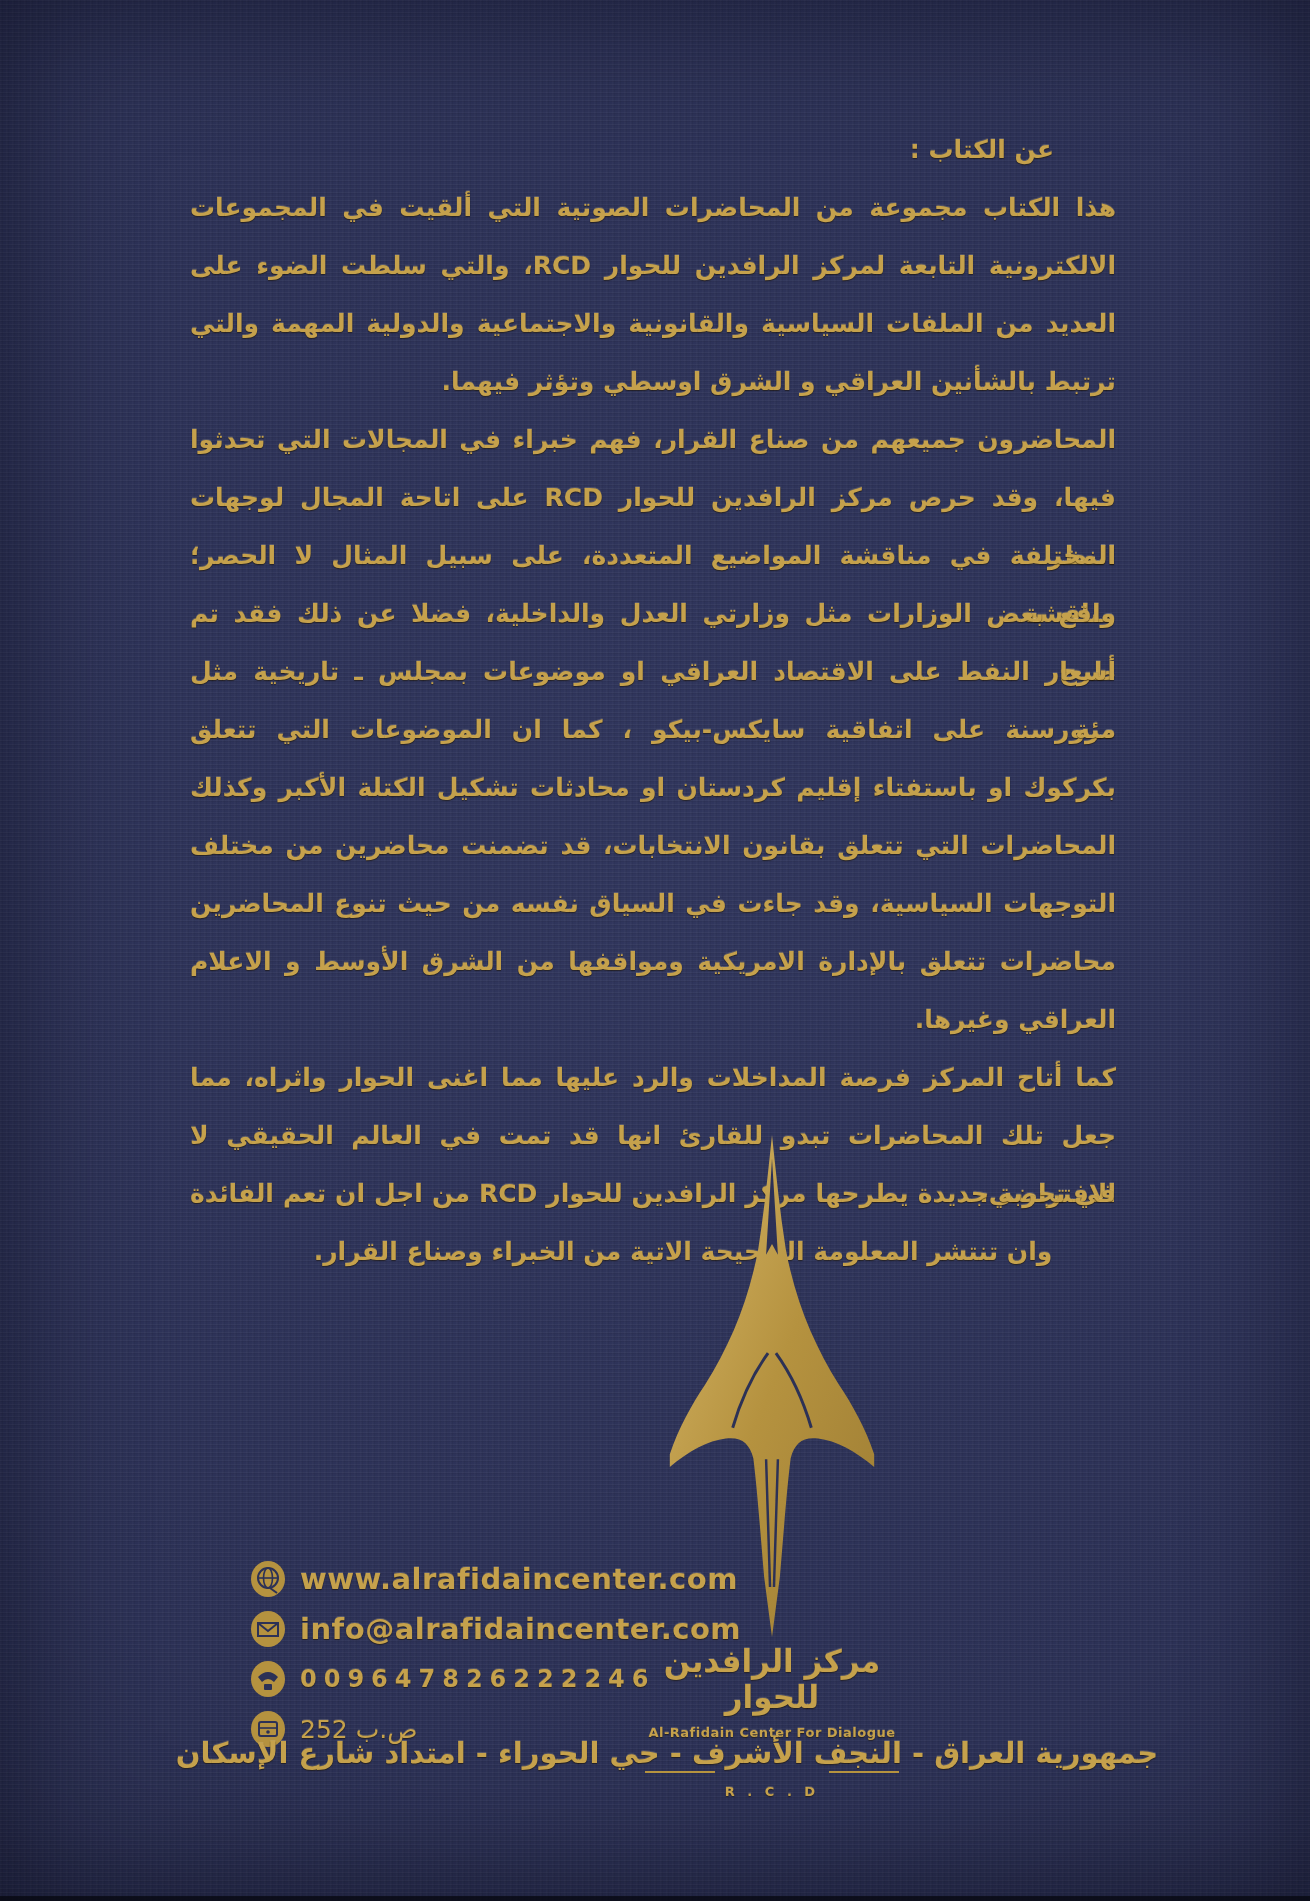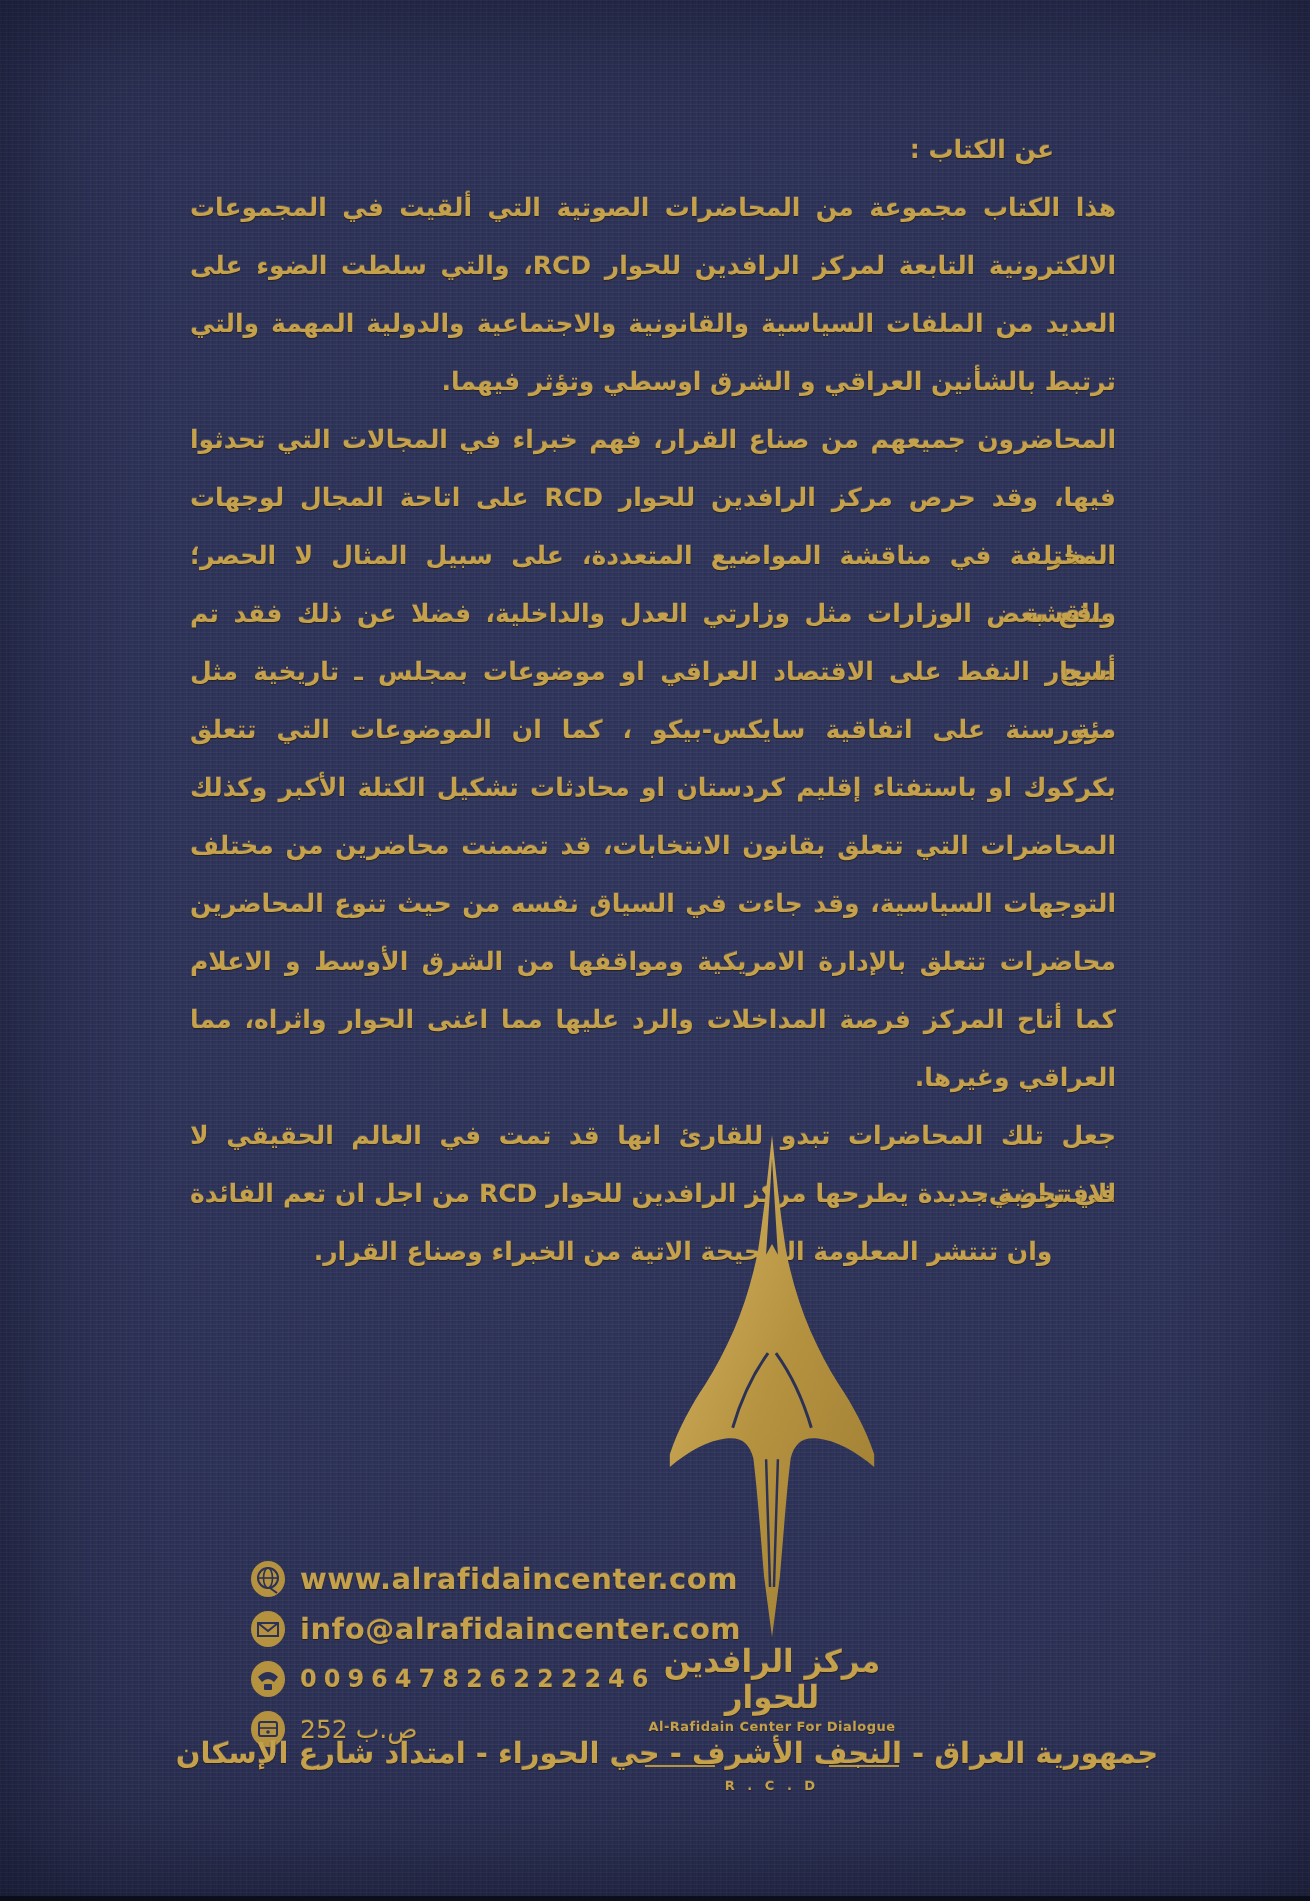--- a/index.html
+++ b/index.html
@@ -39,21 +39,21 @@
   .about .line.e{ text-align:right; }
   .about .line.c{ text-align:center; padding-left:60px; }
   .about .heading{ padding-right:62px; text-align:right; }
 
   
   .logo{
     position:absolute; top:1133px; left:622px; width:300px;
     text-align:center;
   }
   .logo svg{ display:block; margin:0 auto; }
-  .logo-ar{ margin:4px 0 4px 0; font-size:31px; font-weight:bold; line-height:36px;}
+  .logo-ar{ margin:4px 0 10px 0; font-size:31px; font-weight:bold; line-height:36px;}
   .logo-en{ margin:4px 0 0 0; font-size:13px; font-weight:bold; letter-spacing:0.5px; line-height:15px;}
   .rcd-line{ display:flex; align-items:center; justify-content:center; gap:10px; margin-top:4px;}
   .rcd-line .rule{ display:inline-block; width:70px; height:0; border-top:2px solid #b5933f; }
   .rcd-line .rcd{ font-size:13px; font-weight:bold; letter-spacing:4px;margin-top:40px; }
 
   
   .contact{ position:absolute; left:250px; top:1554px; }
   .contact .row{ display:flex; align-items:center; height:50px; }
   .contact .badge{ width:36px; height:38px; flex:0 0 36px; margin-right:14px; }
   .contact .txt{ font-size:29px; letter-spacing:0.5px; font-weight:bold; }
@@ -81,22 +81,22 @@
     <div class="line j gold">المحاضرون جميعهم من صناع القرار، فهم خبراء في المجالات التي تحدثوا</div>
     <div class="line j gold">فيها، وقد حرص مركز الرافدين للحوار RCD على اتاحة المجال لوجهات النظر</div>
     <div class="line j gold">المختلفة في مناقشة المواضيع المتعددة، على سبيل المثال لا الحصر؛ مناقشة</div>
     <div class="line j gold">واقع بعض الوزارات مثل وزارتي العدل والداخلية، فضلا عن ذلك فقد تم طرح</div>
     <div class="line j gold">أسعار النفط على الاقتصاد العراقي او موضوعات بمجلس ـ تاريخية مثل مرور</div>
     <div class="line j gold">مئة سنة على اتفاقية سايكس-بيكو ، كما ان الموضوعات التي تتعلق</div>
     <div class="line j gold">بكركوك او باستفتاء إقليم كردستان او محادثات تشكيل الكتلة الأكبر وكذلك</div>
     <div class="line j gold">المحاضرات التي تتعلق بقانون الانتخابات، قد تضمنت محاضرين من مختلف</div>
     <div class="line j gold">التوجهات السياسية، وقد جاءت في السياق نفسه من حيث تنوع المحاضرين</div>
     <div class="line j gold">محاضرات تتعلق بالإدارة الامريكية ومواقفها من الشرق الأوسط و الاعلام</div>
+    <div class="line e gold">العراقي وغيرها.</div>
     <div class="line j gold">كما أتاح المركز فرصة المداخلات والرد عليها مما اغنى الحوار واثراه، مما</div>
-    <div class="line e gold">العراقي وغيرها.</div>
     <div class="line j gold">جعل تلك المحاضرات تبدو للقارئ انها قد تمت في العالم الحقيقي لا الافتراضي،</div>
     <div class="line j gold">في تجربة جديدة يطرحها مركز الرافدين للحوار RCD من اجل ان تعم الفائدة</div>
     <div class="line c gold">وان تنتشر المعلومة الصحيحة الاتية من الخبراء وصناع القرار.</div>
   </section>
 
   <div class="logo">
     <span>
       <svg width="236" height="506" viewBox="0 0 240 515" xmlns="http://www.w3.org/2000/svg">
         <defs>
           <linearGradient id="g" x1="0" y1="0" x2="1" y2="1">

